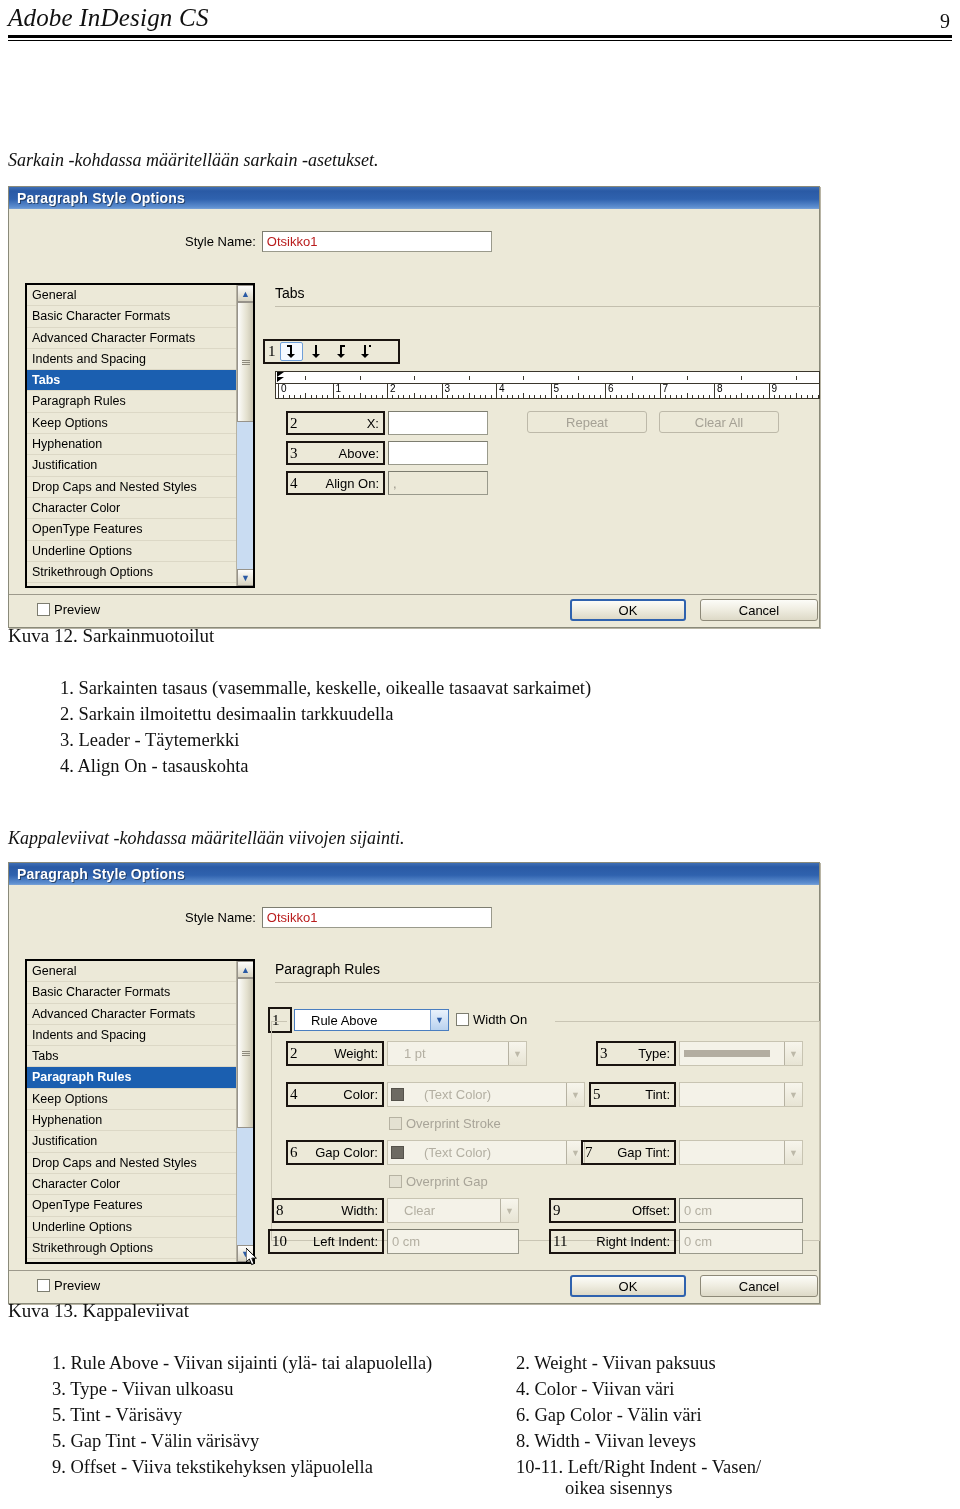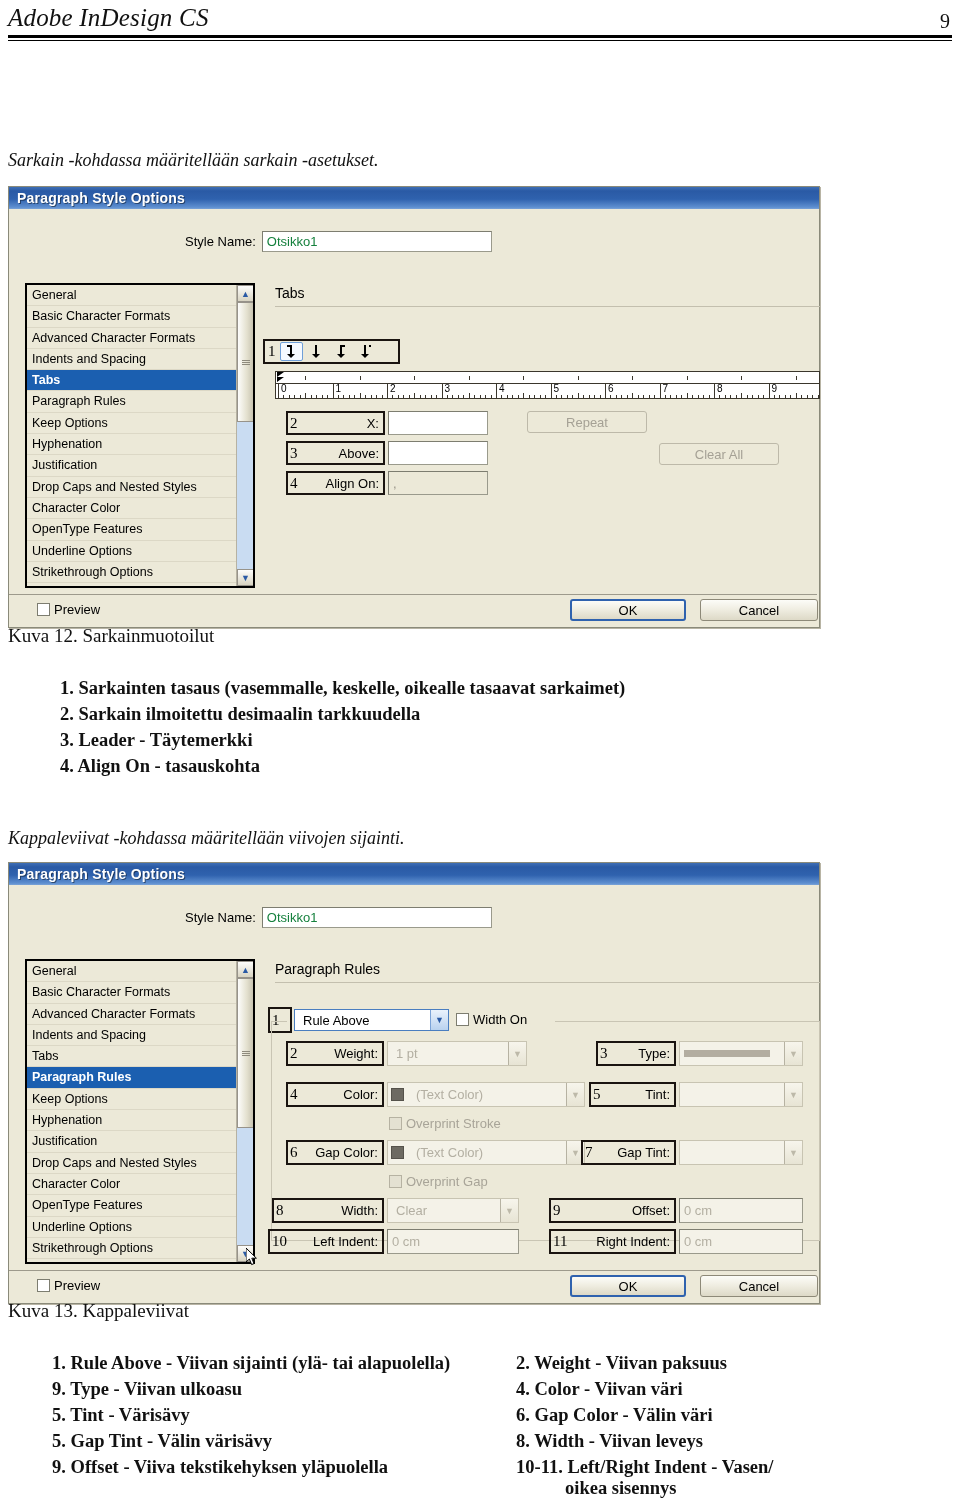--- a/index.html
+++ b/index.html
@@ -26,21 +26,21 @@
   .caption-italic{
     position:absolute;font-family:"Liberation Serif",serif;font-style:italic;
     font-size:18px;color:#111;white-space:nowrap;
   }
   .caption-plain{
     position:absolute;font-family:"Liberation Serif",serif;
     font-size:19px;color:#111;white-space:nowrap;
   }
   .list-line{
     position:absolute;font-family:"Liberation Serif",serif;
-    font-size:18.5px;color:#111;white-space:nowrap;font-weight:bold;
+    font-size:18.5px;color:#111;white-space:nowrap;
   }
 
   
   .dialog{
     position:absolute;background:#ece9d8;
     border:1px solid #8a8a7a;
     box-shadow:1px 1px 0 #b8b4a4;
   }
   .titlebar{
     height:22px;width:100%;
@@ -56,21 +56,21 @@
 
   
   .style-name-row{position:absolute;display:flex;align-items:center;}
   .fld-label{
     font-family:"Liberation Sans",sans-serif;font-size:13px;color:#000;
     white-space:nowrap;
   }
   .textbox{
     background:#fff;border:1px solid #9a9a8c;border-top-color:#7d7d70;
     border-left-color:#7d7d70;
-    font-family:"Liberation Sans",sans-serif;font-size:13px;color:#15803d;
+    font-family:"Liberation Sans",sans-serif;font-size:13px;color:#b91c1c;
     display:flex;align-items:center;padding-left:4px;box-sizing:border-box;
   }
   .textbox.dim{background:#ece9d8;color:#9a968a;}
   .textbox.disabled{background:#f4f2e8;color:#b3afa2;}
 
   
   .catlist{
     position:absolute;background:#ece9d8;border:2px solid #000;
     box-sizing:border-box;overflow:hidden;
   }
@@ -169,21 +169,21 @@
   .checkbox.dim{background:#e4e1d2;border-color:#b6b2a2;}
   .checkrow .ctext{font-family:"Liberation Sans",sans-serif;font-size:13px;color:#000;white-space:nowrap;}
   .checkrow .ctext.dim{color:#a8a498;}
 
   
   .combo{
     position:absolute;box-sizing:border-box;background:#fff;
     border:1px solid #9a9a8c;display:flex;align-items:center;
     font-family:"Liberation Sans",sans-serif;font-size:13px;color:#000;
   }
-  .combo .cval{flex:1;padding-left:8px;white-space:nowrap;overflow:hidden;}
+  .combo .cval{flex:1;padding-left:16px;white-space:nowrap;overflow:hidden;}
   .combo .arrow{
     width:17px;height:100%;flex:none;
     background:linear-gradient(to bottom,#fbfbf6,#dedac8);
     border-left:1px solid #b6b2a2;
     display:flex;align-items:center;justify-content:center;
     color:#2a5aa5;font-size:9px;
   }
   .combo.focus{border:1px solid #4a7ec0;}
   .combo.focus .arrow{background:linear-gradient(to bottom,#eaf2fc,#b9d2ef);border-left-color:#7ba3d8;}
   .combo.disabled{background:#f4f2e8;color:#b3afa2;border-color:#c8c4b2;}
@@ -422,21 +422,21 @@
     </div>
     <div class="textbox" style="position:absolute;left:379px;top:232px;width:100px;height:24px;"></div>
 
     <div class="callout" style="left:277px;top:262px;width:99px;height:24px;">
       <span class="num">4</span>
       <span class="lbl">Align On:</span>
     </div>
     <div class="textbox dim" style="position:absolute;left:379px;top:262px;width:100px;height:24px;">,</div>
 
     <div class="btn disabled" style="left:518px;top:202px;width:120px;height:22px;">Repeat</div>
-    <div class="btn disabled" style="left:650px;top:202px;width:120px;height:22px;margin-top:32px;">Clear All</div>
+    <div class="btn disabled" style="left:650px;top:202px;width:120px;height:22px;">Clear All</div>
 
     <div class="footer-sep" style="left:0px;top:385px;width:808px;"></div>
     <div class="checkrow" style="left:28px;top:393px;">
       <span class="checkbox"></span>
       <span class="ctext">Preview</span>
     </div>
     <div class="btn default" style="left:561px;top:390px;width:116px;height:22px;">OK</div>
     <div class="btn" style="left:691px;top:390px;width:118px;height:22px;">Cancel</div>
   </div>
 </div>
@@ -615,21 +615,21 @@
       <span class="ctext">Preview</span>
     </div>
     <div class="btn default" style="left:561px;top:390px;width:116px;height:22px;">OK</div>
     <div class="btn" style="left:691px;top:390px;width:118px;height:22px;">Cancel</div>
   </div>
 </div>
 
 <div class="caption-plain" style="left:8px;top:1300px;">Kuva 13. Kappaleviivat</div>
 <div id="list-13-left">
     <div class="list-line" style="left: 52px; top: 1353px;">1. Rule Above - Viivan sijainti (ylä- tai alapuolella)</div>
-    <div class="list-line" style="left: 52px; top: 1379px;">9. Type - Viivan ulkoasu</div>
+    <div class="list-line" style="left: 52px; top: 1379px;">3. Type - Viivan ulkoasu</div>
     <div class="list-line" style="left: 52px; top: 1405px;">5. Tint - Värisävy</div>
     <div class="list-line" style="left: 52px; top: 1431px;">5. Gap Tint - Välin värisävy</div>
     <div class="list-line" style="left: 52px; top: 1457px;">9. Offset - Viiva tekstikehyksen yläpuolella</div>
   </div>
 <div id="list-13-right">
     <div class="list-line" style="left: 516px; top: 1353px;">2. Weight - Viivan paksuus</div>
     <div class="list-line" style="left: 516px; top: 1379px;">4. Color - Viivan väri</div>
     <div class="list-line" style="left: 516px; top: 1405px;">6. Gap Color - Välin väri</div>
     <div class="list-line" style="left: 516px; top: 1431px;">8. Width - Viivan leveys</div>
     <div class="list-line" style="left: 516px; top: 1457px;">10-11. Left/Right Indent - Vasen/</div>

